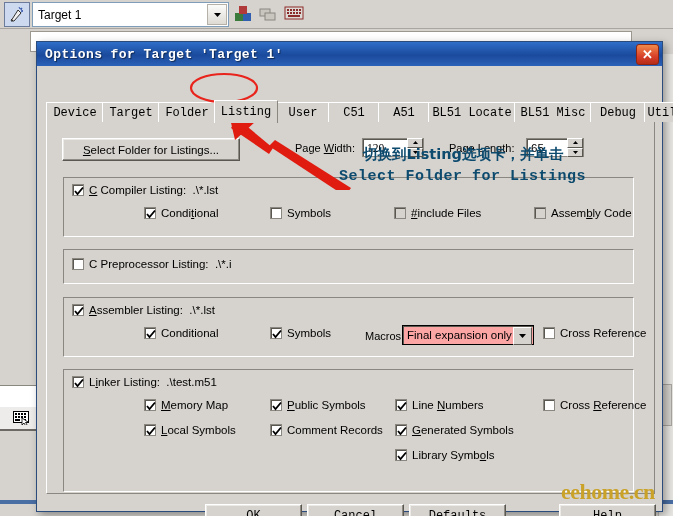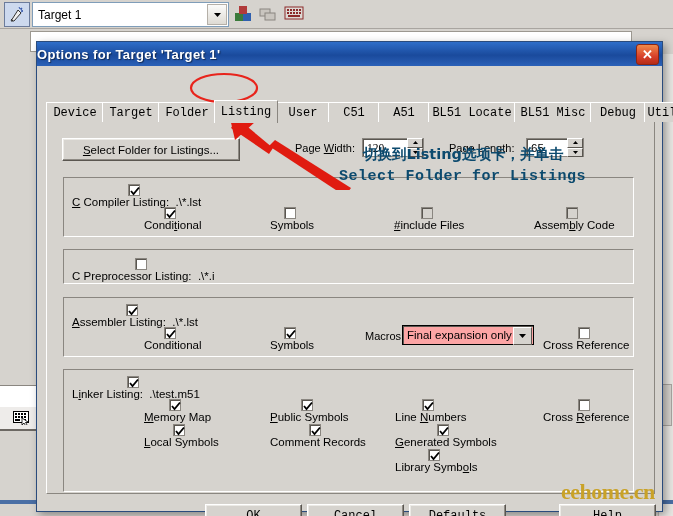--- a/index.html
+++ b/index.html
@@ -76,23 +76,23 @@
     background: #d6d3ce;
     border: 1px solid #2a4b7c;
     box-shadow: 3px 3px 8px rgba(0,0,0,0.35);
   }
   .titlebar {
     position: relative; height: 24px;
     background: linear-gradient(#2e6ec9, #1a4a9c 55%, #2b61b8);
     display: flex; align-items: center;
   }
   .titletext {
-    font-family: Liberation Sans, sans-serif;
+    font-family: Liberation Mono, monospace;
     font-size: 13px; font-weight: bold; color: #fff;
-    letter-spacing: 0.4px;
+    padding-left: 8px; letter-spacing: 0.4px;
     text-shadow: 1px 1px 1px rgba(0,0,0,0.5);
   }
   .closebtn {
     position: absolute; right: 3px; top: 2px; width: 21px; height: 19px;
     background: linear-gradient(#f08a4a,#d8402a 60%,#b62b18);
     border: 1px solid #8d2512; border-radius: 3px;
     display: flex; align-items: center; justify-content: center;
     color: #fff; font-size: 13px; font-weight: bold; font-family: "Liberation Sans", sans-serif;
     line-height: 1;
   }
@@ -161,21 +161,21 @@
   }
   .spinb svg { display: block; }
 
   .groupbox {
     position: absolute;
     border: 1px solid #ffffff;
     border-left-color: #8a8680; border-top-color: #8a8680;
     background: #d6d3ce;
   }
   .cb {
-    position: absolute; display: flex; align-items: center; white-space: nowrap; flex-direction: column;
+    position: absolute; display: flex; align-items: center; white-space: nowrap;
   }
   .cbbox {
     width: 12px; height: 12px; box-sizing: border-box;
     background: #ffffff;
     border: 1px solid #8a8680;
     box-shadow: inset 1px 1px 0 #5a5650;
     margin-right: 5px; flex: none;
     position: relative;
   }
   .cbbox.dis { background: #d6d3ce; }

